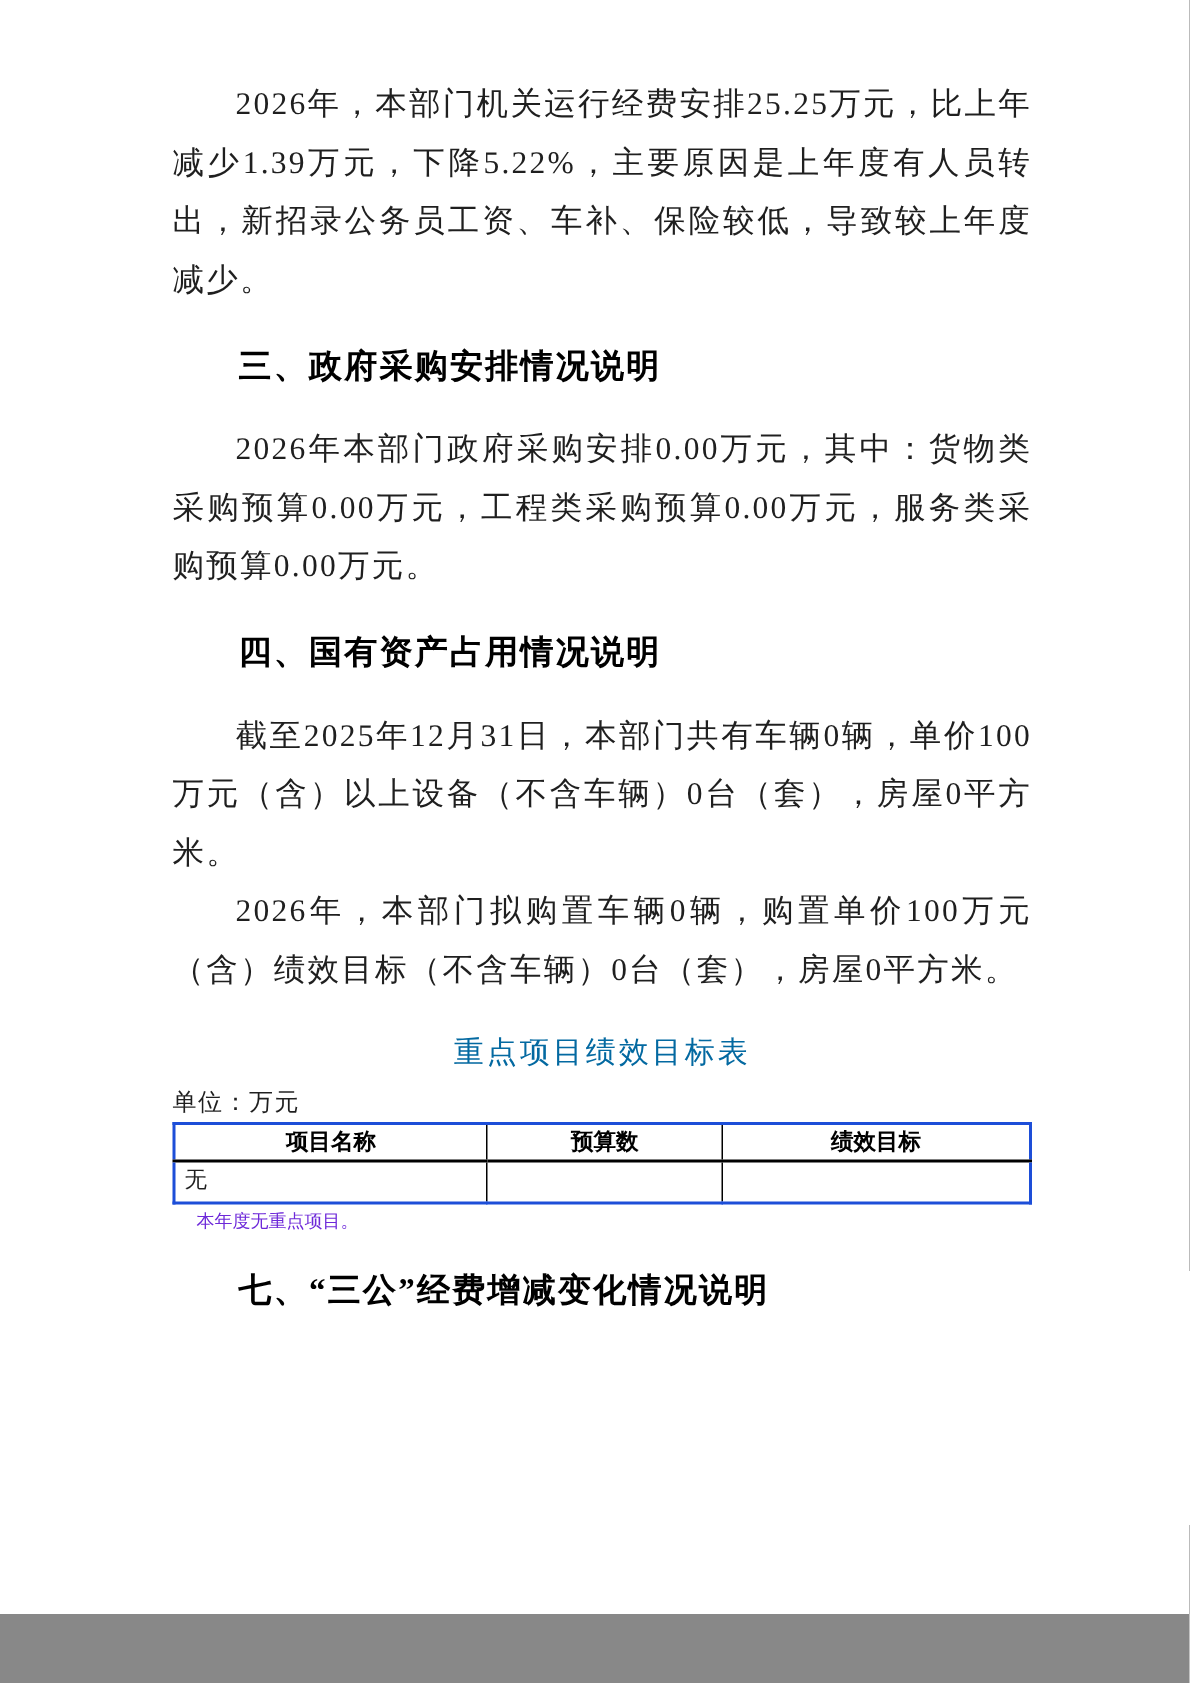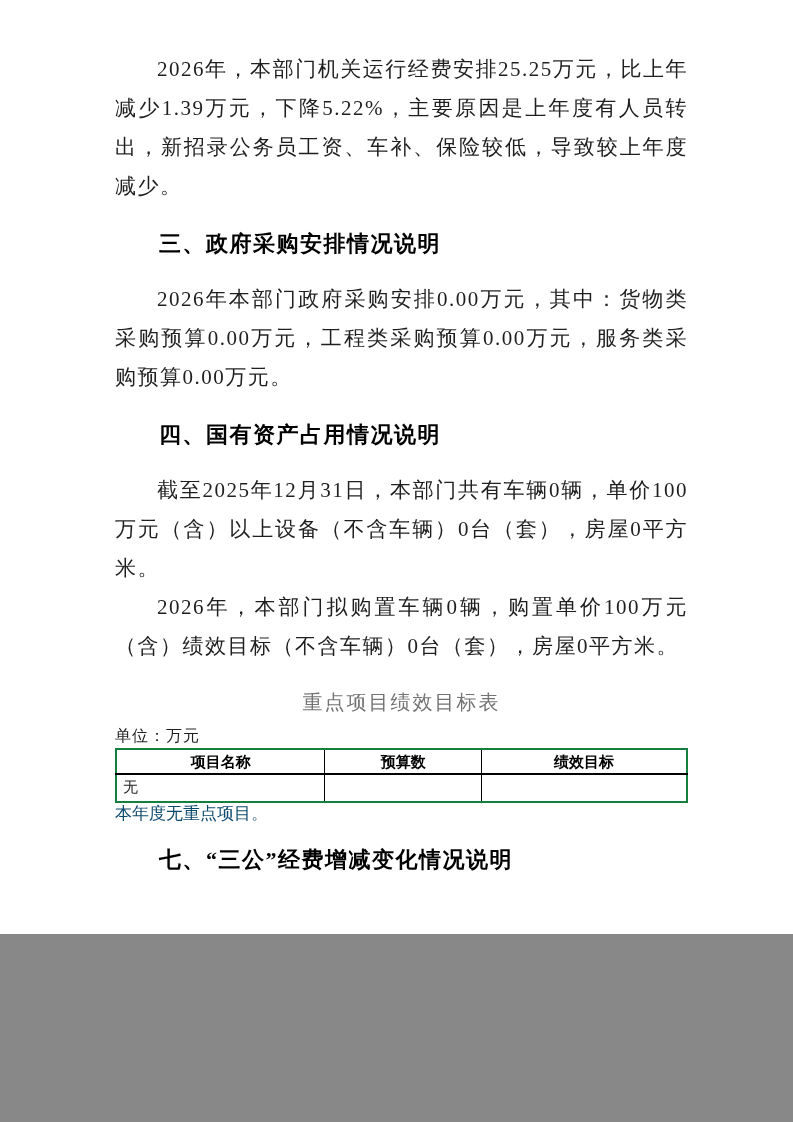--- a/index.html
+++ b/index.html
@@ -3,21 +3,21 @@
 <meta charset="utf-8">
 <style>
   html, body {
     margin: 0;
     padding: 0;
     background: #888;
   }
   .page {
     position: relative;
     width: 793px;
-    height: 934px;
+    height: 1076px;
     margin: 0 auto;
     background: #ffffff;
     overflow: hidden;
     font-family: "Liberation Serif", "DejaVu Serif", serif;
     color: #1c1c1c;
   }
   .content {
     position: absolute;
     top: 0;
     left: 115px;
@@ -43,35 +43,35 @@
     text-indent: 2em;
     letter-spacing: 1.5px;
     color: #000000;
   }
   .table-title {
     margin-top: 24px;
     font-size: 20px;
     line-height: 24px;
     text-align: center;
     letter-spacing: 2px;
-    color: #737373;
+    color: #0369a1;
   }
   .unit-label {
     margin-top: 12px;
     font-size: 16px;
     line-height: 20px;
     text-align: left;
     letter-spacing: 1px;
     color: #1f1f1f;
   }
   table.perf-table {
     width: 100%;
     margin-top: 2px;
     border-collapse: collapse;
-    border: 2px solid #15803d;
+    border: 2px solid #1d4ed8;
     table-layout: fixed;
   }
   table.perf-table th {
     border: 1px solid #000;
     border-bottom: 2px solid #000;
     font-family: "Liberation Sans", "DejaVu Sans", sans-serif;
     font-weight: bold;
     font-size: 15px;
     line-height: 15px;
     text-align: center;
@@ -85,23 +85,24 @@
     text-align: left;
     padding: 5px 6px 6px 6px;
     height: 15px;
     color: #1f1f1f;
   }
   .col-name   { width: 36.6%; }
   .col-budget { width: 27.4%; }
   .col-target { width: 36%; }
   .footnote {
     margin-top: 3px;
-    font-size: 17px;
+    font-size: 12px;
     line-height: 16px;
-    color: #0c4a6e;
+    color: #6d28d9;
+    margin-left: 16px;
   }
   .page-number {
     position: absolute;
     top: 1088px;
     left: 0;
     width: 100%;
     text-align: right;
     font-family: Liberation Mono, monospace;
     font-size: 17px;
     color: #111;

